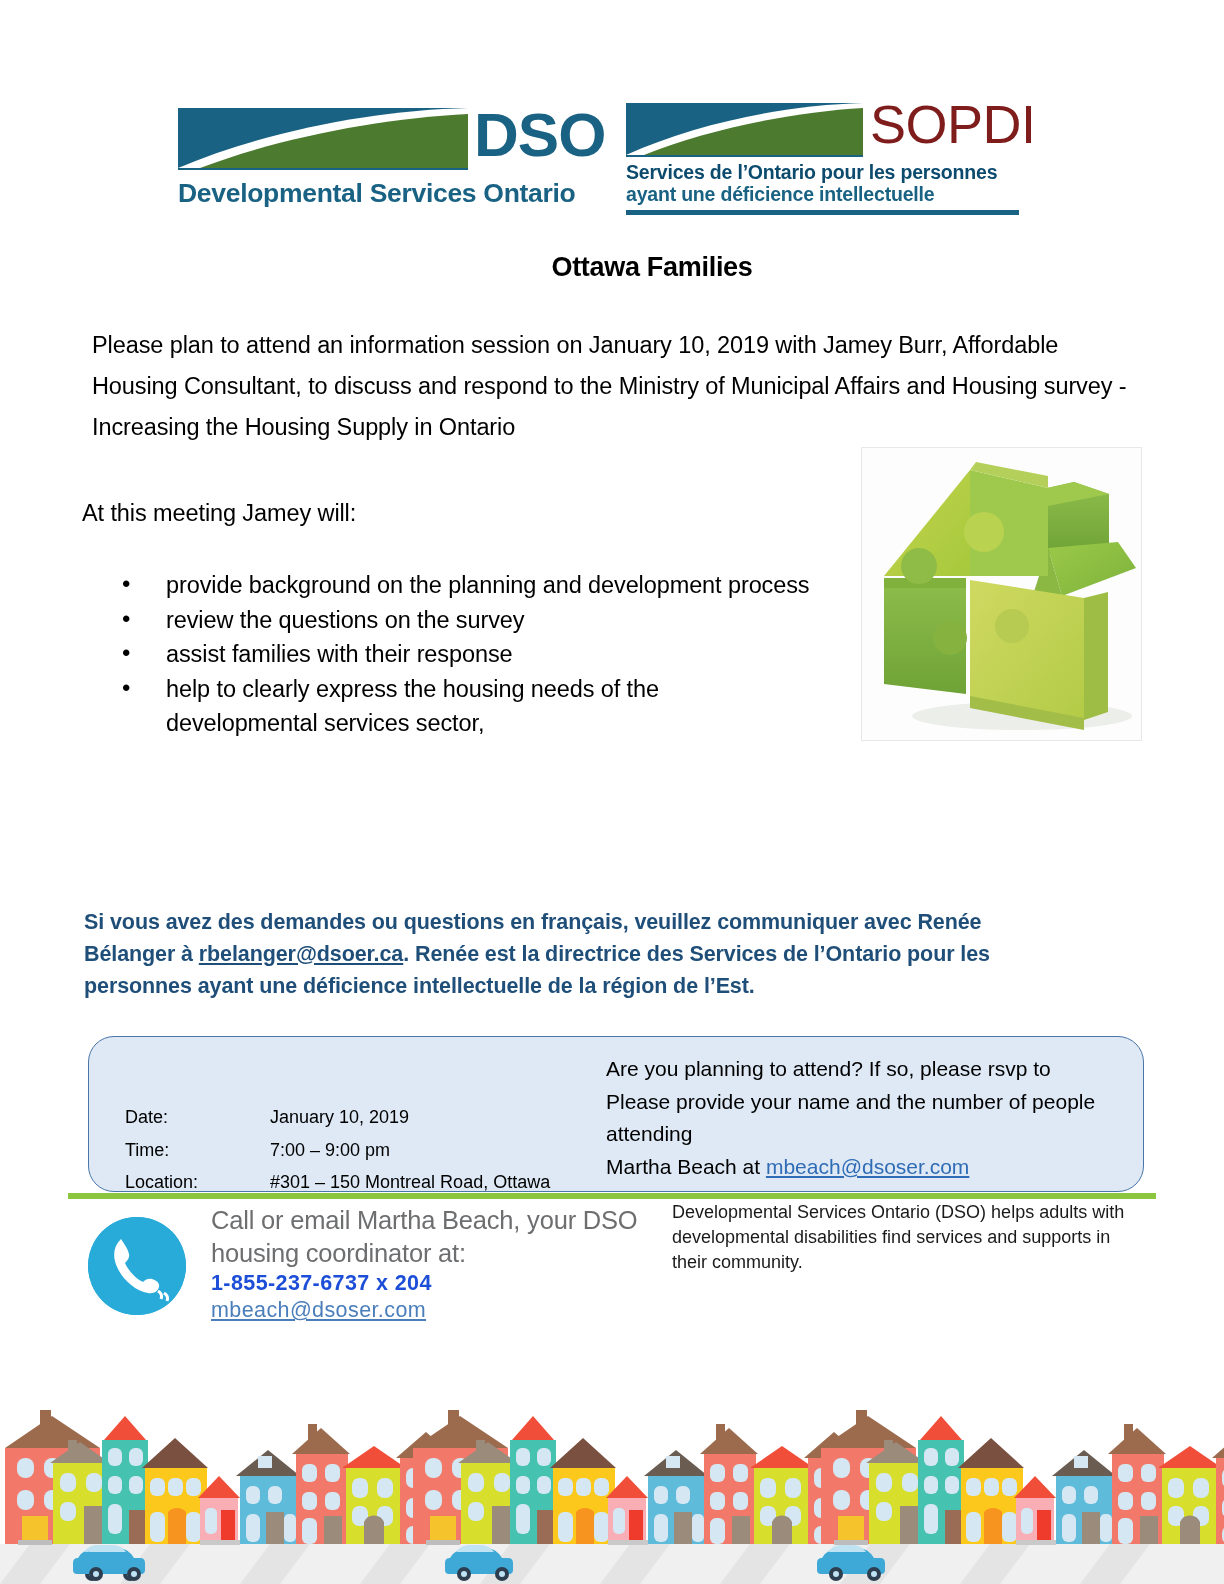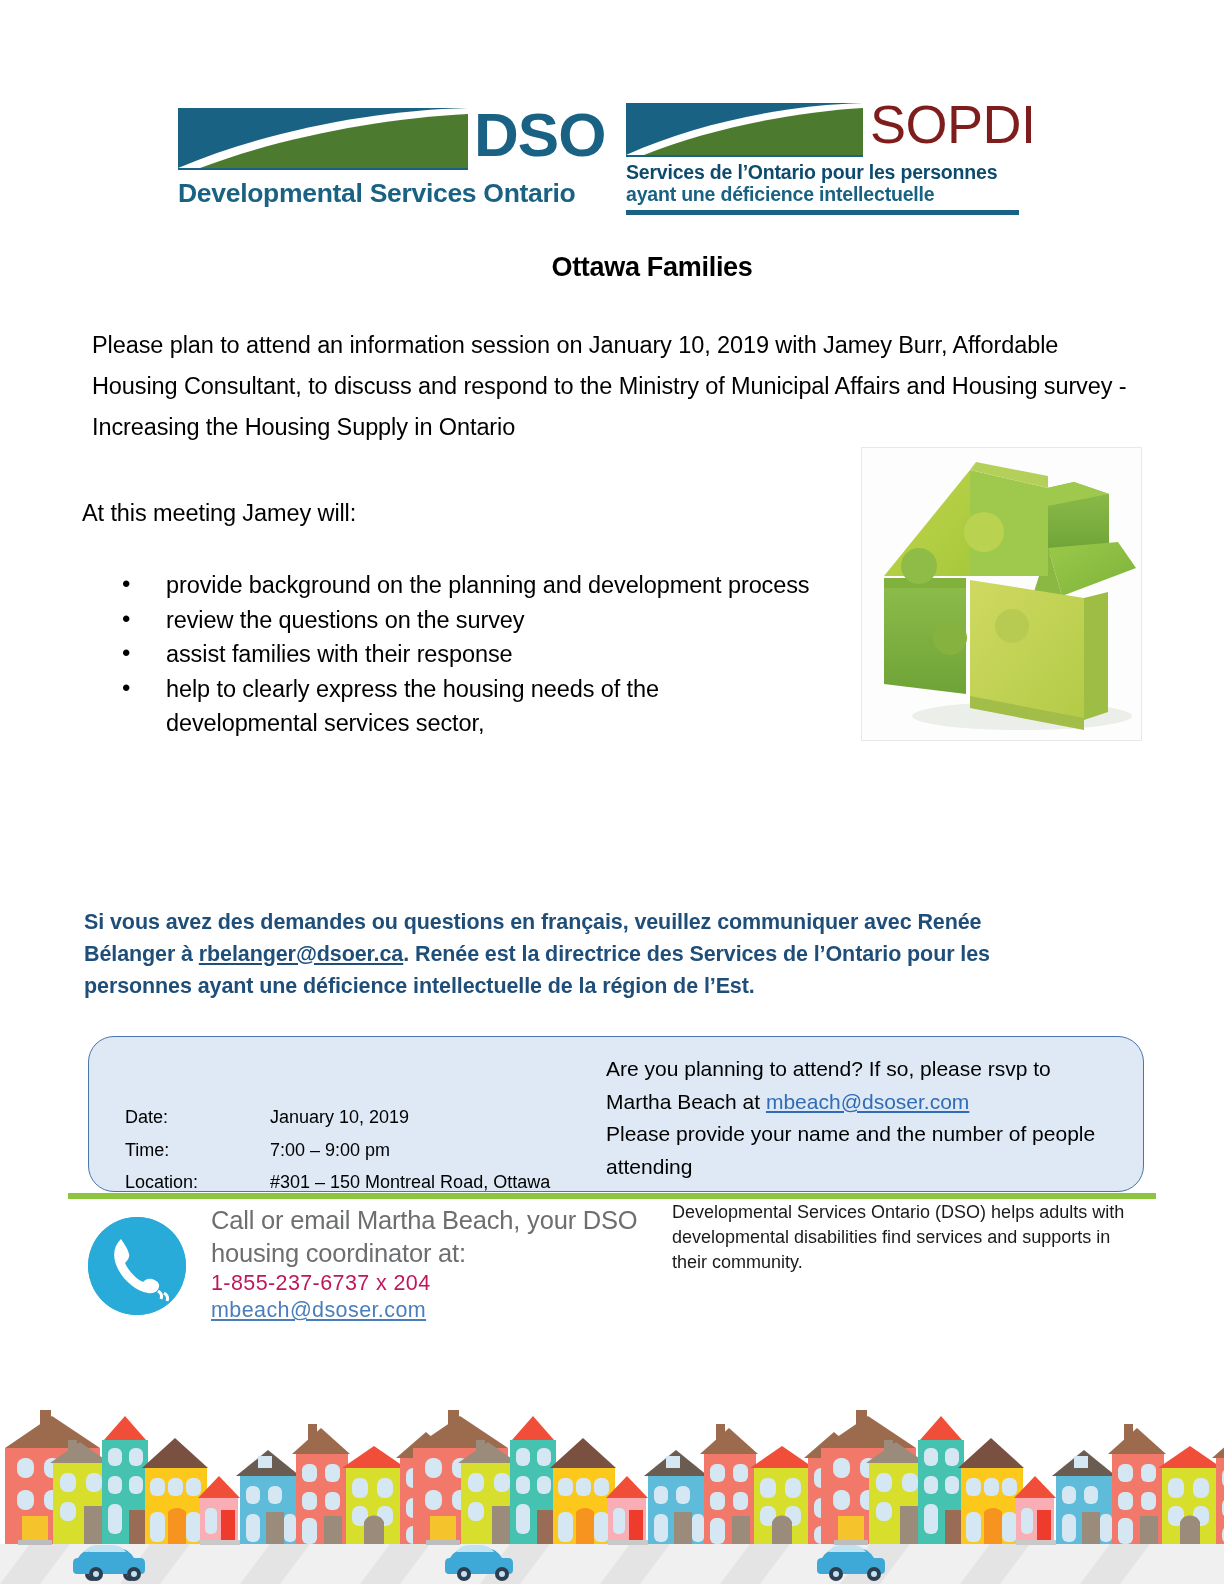--- a/index.html
+++ b/index.html
@@ -59,22 +59,22 @@
   .ib-right a{color:#2F6CB5;text-decoration:underline;}
 
   
   .green-rule{position:absolute;left:68px;top:1193px;width:1088px;height:6px;background:#8CC63E;}
 
   
   .phone-circle{position:absolute;left:88px;top:1217px;width:98px;height:98px;
                 border-radius:50%;background:#29ABD9;}
   .contact-hd{position:absolute;left:211px;top:1204px;width:440px;font-size:25.5px;
               font-weight:normal;color:#6D6E70;line-height:33px;letter-spacing:-0.2px;}
-  .contact-phone{position:absolute;left:211px;top:1271px;font-size:21.5px;font-weight:normal;
-                 color:#be185d;letter-spacing:0.4px;}
+  .contact-phone{position:absolute;left:211px;top:1271px;font-size:21.5px;font-weight:bold;
+                 color:#1d4ed8;letter-spacing:0.4px;}
   .contact-mail{position:absolute;left:211px;top:1298px;font-size:21.5px;
                 color:#4A7EBB;text-decoration:underline;letter-spacing:0.4px;}
 
   .blurb{position:absolute;left:672px;top:1200px;width:470px;font-size:18px;
          line-height:25px;color:#1a1a1a;}
 
   
   .houses{position:absolute;left:0;bottom:0;width:1224px;height:184px;}
 </style>
 </head>
@@ -180,22 +180,22 @@
       <span class="ib-lbl">Time:</span>
       <span>7:00 – 9:00 pm</span>
     </div>
     <div class="ib-row">
       <span class="ib-lbl">Location:</span>
       <span>#301 – 150 Montreal Road, Ottawa</span>
     </div>
   </div>
   <div class="ib-right">
     <div>Are you planning to attend?  If so, please rsvp to</div>
+    <div>Please provide your name and the number of people attending</div>
     <div><span>Martha Beach at </span><a href="#">mbeach@dsoser.com</a></div>
-    <div>Please provide your name and the number of people attending</div>
   </div>
 </div>
 
 <div class="green-rule"></div>
 
 <div class="phone-circle">
   <svg width="98" height="98" viewBox="0 0 98 98">
     <circle cx="49" cy="49" r="49" fill="#29ABD9"></circle>
     <path d="M33 22 C 25 30, 24 40, 30 52 C 36 64, 48 74, 60 76 C 66 77, 70 74, 71 70
              C 72 66, 68 63, 64 62 C 60 61, 57 63, 55 65 C 48 62, 40 53, 37 46

